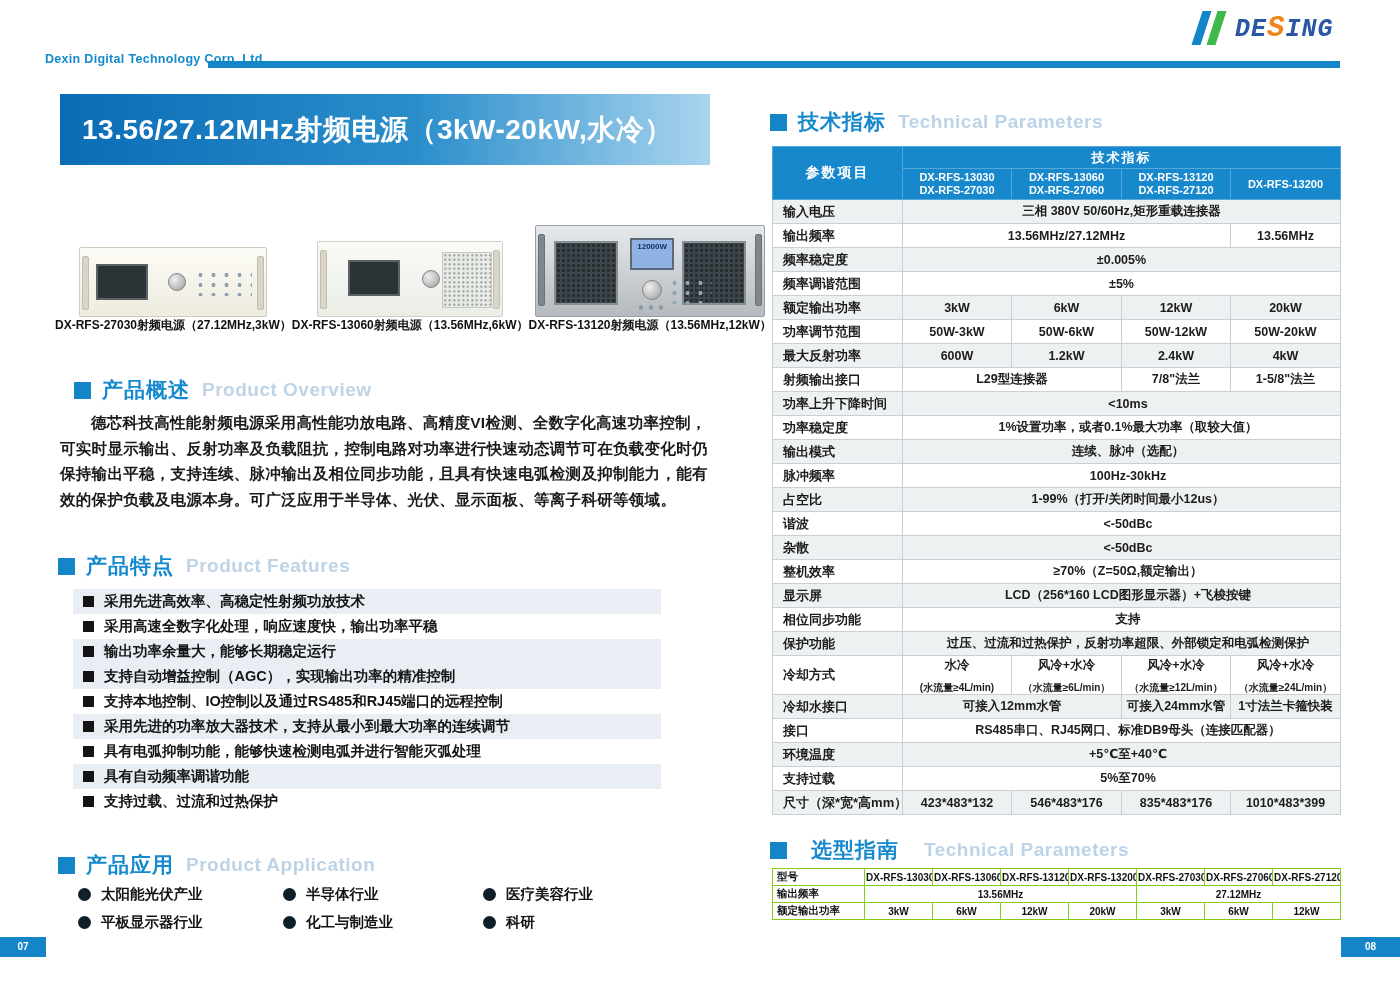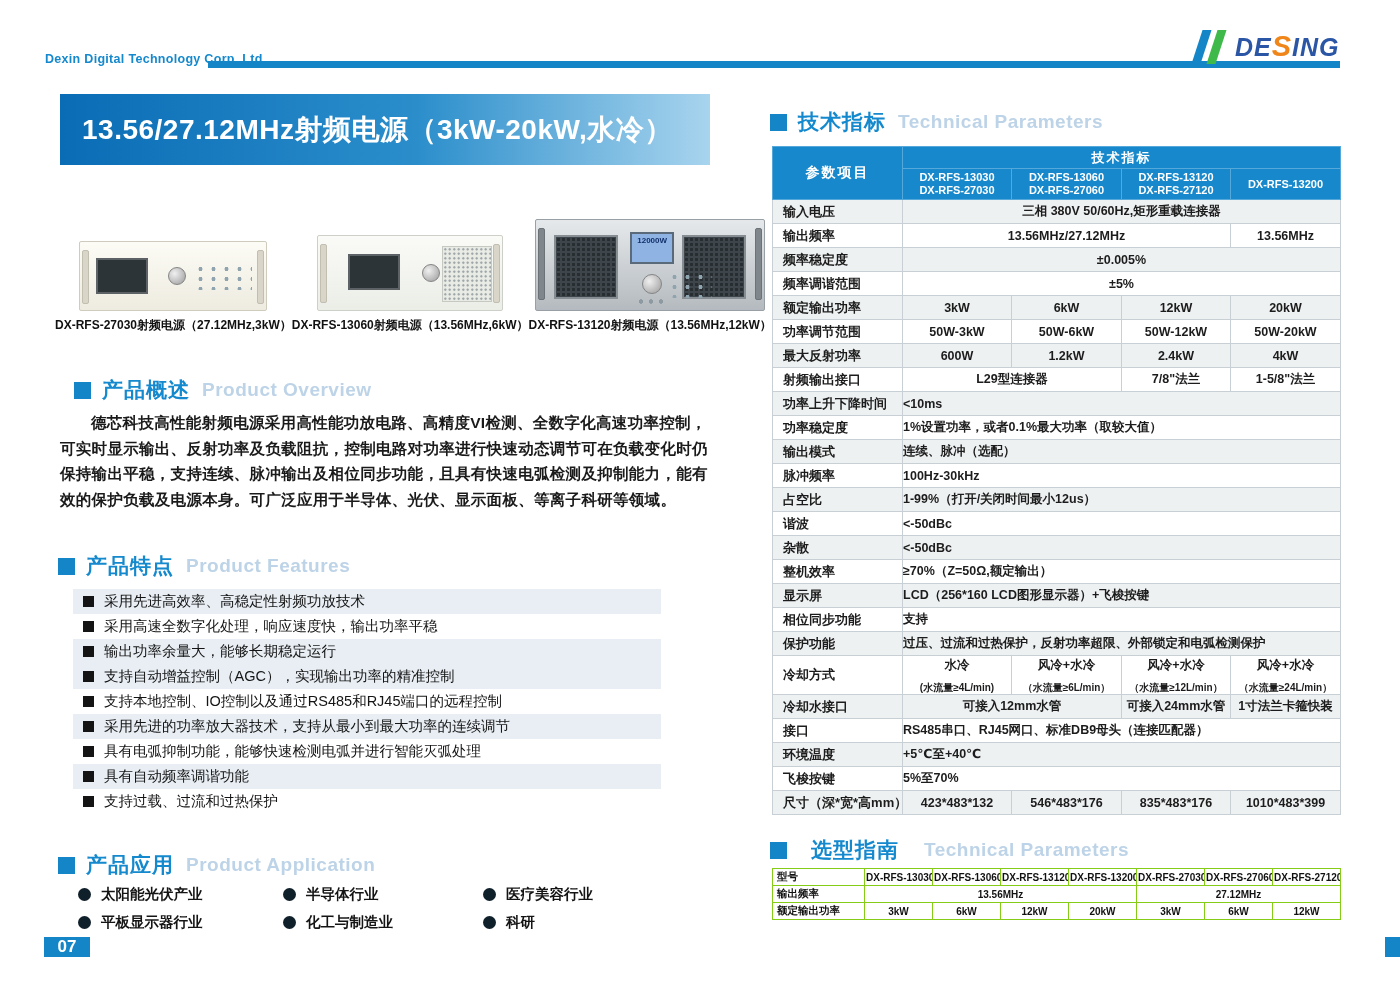--- a/index.html
+++ b/index.html
@@ -2,38 +2,38 @@
 <html><head>
 <meta charset="utf-8">
 <style>
   * { margin:0; padding:0; box-sizing:border-box; }
   body { font-family:"Liberation Sans","DejaVu Sans",sans-serif; background:#fff; }
   #page { position:relative; width:1400px; height:990px; background:#fff; overflow:hidden; }
 
   
   .company { position:absolute; left:45px; top:52px; font-size:12.5px; font-weight:bold; color:#1589cd; letter-spacing:.3px; }
   .header-line { position:absolute; left:208px; top:61px; width:1132px; height:7px; background:#1486c8; }
-  .logo { position:absolute; left:1197px; top:30px; height:44px; display:flex; align-items:flex-start; }
+  .logo { position:absolute; left:1197px; top:6px; height:44px; display:flex; align-items:center;font-family:Liberation Mono, monospace; }
   .logo .bar { width:9px; height:34px; transform:skewX(-18deg); margin-right:6px; }
   .logo .bar.b1 { background:#1486c8; }
   .logo .bar.b2 { background:#3fb949; margin-right:14px; }
   .logo .wordmark { font-size:25px; font-weight:800; font-style:italic; color:#2b56a5; letter-spacing:1px; }
   .logo .s-orange { color:#f08519; font-size:29px; }
 
   
   .banner { position:absolute; left:60px; top:94px; width:650px; height:71px;
     background:linear-gradient(90deg,#0a6cb5 0%,#2b8ecb 55%,#a8d4ee 100%);
     color:#fff; font-size:28px; font-weight:bold; line-height:71px; padding-left:22px;
     letter-spacing:.5px; white-space:nowrap; }
 
   
   .products { position:absolute; left:55px; top:220px; width:660px; height:114px;
     display:flex; align-items:flex-end; justify-content:space-between; }
   .product { display:flex; flex-direction:column; align-items:center; }
-  .caption { margin-top:6px; font-size:12px; font-weight:bold; color:#111; white-space:nowrap; }
+  .caption { font-size:12px; font-weight:bold; color:#111; white-space:nowrap; }
   .unit { position:relative; border-radius:2px; }
   .unit1 { width:188px; height:70px; background:linear-gradient(#fcfbf5,#eeece0); border:1px solid #cfccbe; }
   .unit2 { width:186px; height:76px; background:linear-gradient(#fafbf7,#ebede7); border:1px solid #cdd0c8; }
   .unit3 { width:230px; height:92px; background:linear-gradient(#e6e9ec,#b4babf); border:1px solid #989fa5; }
   .ear { position:absolute; top:8px; width:7px; height:80%; background:#d9d6c9; border:1px solid #c2bfb1; border-radius:2px; }
   .unit3 .ear { background:#7f878d; border-color:#6b7278; }
   .ear.l { left:2px; } .ear.r { right:2px; }
   .scr-dark { position:absolute; left:16px; top:16px; width:52px; height:36px; background:#2d3438; border:2px solid #5c6266; }
   .unit2 .scr-dark { left:30px; top:18px; }
   .knob { position:absolute; width:18px; height:18px; border-radius:50%;
@@ -61,52 +61,52 @@
   .sec .zh { font-size:21px; font-weight:bold; color:#1589cd; letter-spacing:1px; }
   .sec .en { font-size:19px; font-weight:bold; color:#bdd3e7; margin-left:12px; letter-spacing:.5px; }
 
   .overview-body { position:absolute; left:60px; top:410px; width:648px; font-size:15.5px;
     line-height:25.5px; color:#1a1a1a; font-weight:600; text-indent:2em; letter-spacing:.3px; }
 
   .features-list { position:absolute; left:73px; top:589px; width:588px; }
   .feat { display:flex; align-items:center; height:25px; padding-left:10px; background:#fff; }
   .feat.alt0 { background:#e8eef3; }
   .fsq { width:11px; height:11px; background:#141414; margin-right:10px; flex:none; }
-  .ftxt { font-size:14.5px; font-weight:normal; color:#141414; white-space:nowrap; }
+  .ftxt { font-size:14.5px; font-weight:bold; color:#141414; white-space:nowrap; }
 
   .apps { position:absolute; left:78px; top:884px; width:580px; display:grid;
     grid-template-columns:205px 200px 175px; row-gap:7px; }
   .app { display:flex; align-items:center; height:21px; }
   .adot { width:13px; height:13px; border-radius:50%; background:#10202b; margin-right:10px; flex:none; }
   .atxt { font-size:14.5px; font-weight:bold; color:#141414; white-space:nowrap; }
 
   
   table.spec { position:absolute; left:772px; top:146px; width:568px; border-collapse:collapse;
     table-layout:fixed; border:1px solid #a9b0b5; }
   table.spec th { background:#1788cb; color:#fff; border:1px solid #55a9da; font-weight:bold; }
   th.param-h { font-size:14px; letter-spacing:2px; }
   th.group-h { font-size:13px; height:22px; letter-spacing:2px; }
   th.model { height:31px; font-size:11px; line-height:13px; letter-spacing:0; }
   table.spec td { border:1px solid #c9d0d5; font-size:12.5px; font-weight:bold; color:#1c1c1c;
     height:24px; padding:1px 3px; text-align:center; overflow:hidden; white-space:nowrap; }
   table.spec tr.odd td { background:#eef1f2; }
   table.spec tr.even td { background:#fff; }
   table.spec td.lbl { text-align:left; padding-left:10px; font-size:13px; }
-  table.spec td.val.left { text-align:left; padding-left:0; }
+  table.spec td.val.left { text-align:center; padding-left:16px; }
   .sub { font-size:10px; font-weight:700; line-height:11px;margin-top:8px; }
 
   
   table.sel { position:absolute; left:772px; top:868px; width:568px; border-collapse:collapse;
     table-layout:fixed; }
   table.sel td { border:1px solid #84cc16; font-size:10px; font-weight:bold; color:#111;
     height:17px; text-align:center; padding:0 1px; overflow:hidden; white-space:nowrap; }
   table.sel td.slbl { text-align:left; padding-left:4px; font-size:10.5px; }
 
   .pg { position:absolute; top:937px; height:20px; background:#1486c8; color:#fff;
-    font-size:17px; font-weight:bold; line-height:20px; text-align:center;margin-left:44px; }
+    font-size:10px; font-weight:bold; line-height:20px; text-align:center; }
   .pg.left { left:0; width:46px; }
   .pg.right { left:1341px; width:59px; }
 </style>
 </head>
 <body>
 
 <div id="page">
 
   <div class="company">Dexin Digital Technology Corp. Ltd.</div>
   <div class="header-line"></div>
@@ -367,21 +367,21 @@
         </tr>
         <tr class="even">
           <td class="lbl">接口</td>
           <td class="val left" colspan="4">RS485串口、RJ45网口、标准DB9母头（连接匹配器）</td>
         </tr>
         <tr class="odd">
           <td class="lbl">环境温度</td>
           <td class="val left" colspan="4">+5℃至+40℃</td>
         </tr>
         <tr class="even">
-          <td class="lbl">飞梭按键</td>
+          <td class="lbl">支持过载</td>
           <td class="val left" colspan="4">5%至70%</td>
         </tr>
         <tr class="odd">
           <td class="lbl">尺寸（深*宽*高mm）</td>
           <td class="val">423*483*132</td>
           <td class="val">546*483*176</td>
           <td class="val">835*483*176</td>
           <td class="val">1010*483*399</td>
         </tr>
       </tbody>

